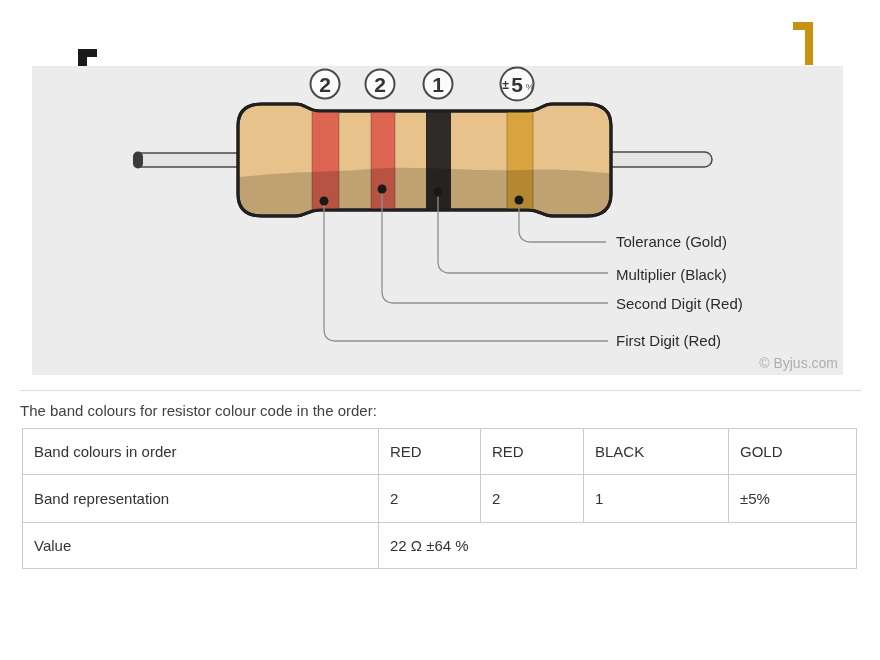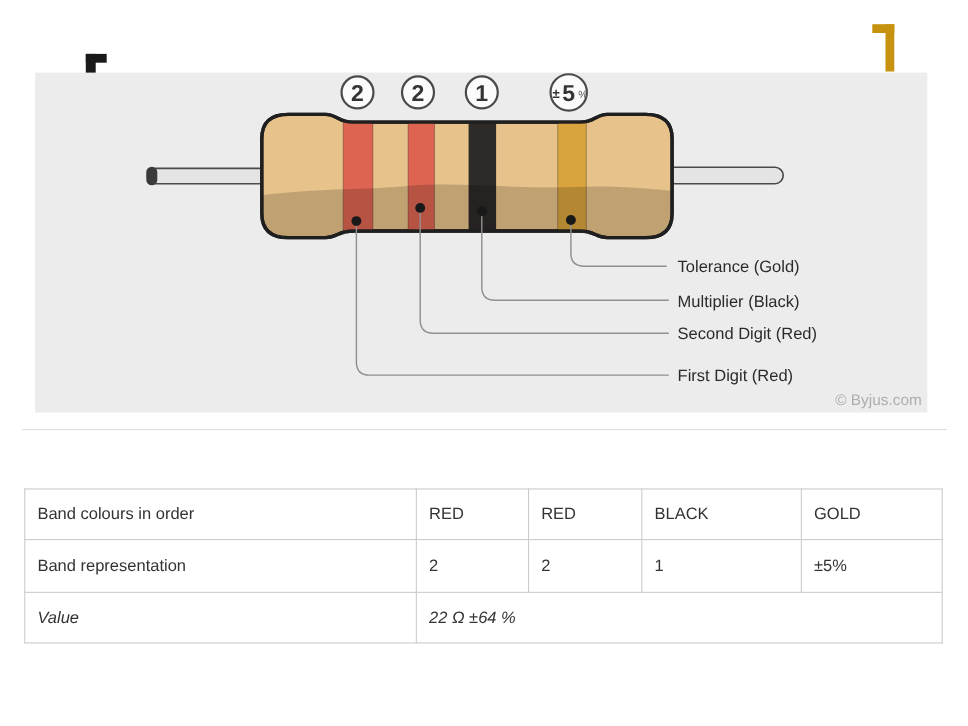--- a/index.html
+++ b/index.html
@@ -12,30 +12,30 @@
   .mark-tr{background:#c6920f;}
   .mark-tl-h{left:78px;top:49px;width:19px;height:8px;}
   .mark-tl-v{left:78px;top:49px;width:9px;height:18px;}
   .mark-tr-h{left:793px;top:22px;width:20px;height:8px;}
   .mark-tr-v{left:805px;top:22px;width:8px;height:43px;}
   .panel{position:absolute;left:32px;top:66px;width:811px;height:309px;background:#ececec;}
   .panel svg{display:block;}
   .divider{position:absolute;left:20px;top:390px;width:841px;height:1px;background:#dcdcdc;}
   .caption{position:absolute;left:20px;top:401px;font-size:15px;line-height:20px;color:#414141;}
   .code-table{
-    position:absolute;left:22px;top:444px;width:834px;
+    position:absolute;left:22px;top:428px;width:834px;
     border-collapse:collapse;table-layout:fixed;font-size:15px;color:#333;border-radius:31px;
   }
   .code-table td,.code-table th{
     border:1px solid #cccccc;text-align:left;vertical-align:middle;
     padding:0 0 0 11px;font-weight:normal;
   }
   .code-table tr.r1{height:46px;}
   .code-table tr.r2{height:48px;}
-  .code-table tr.r3{height:46px;font-style:italic;}
+  .code-table tr.r3{height:46px;}
   .rowhead{font-weight:bold;}
   .colname{font-weight:bold;}
   .svg-label{font-size:15px;fill:#2b2b2b;}
   .badge-num{font-size:21px;font-weight:bold;fill:#333;}
   .leader{fill:none;stroke:#8f8f8f;stroke-width:1.3;}
 </style>
 </head>
 <body>
 
 <div class="stage">
@@ -97,20 +97,21 @@
       <text class="svg-label" x="616" y="279.5">Multiplier (Black)</text>
       <text class="svg-label" x="616" y="308.5">Second Digit (Red)</text>
       <text class="svg-label" x="616" y="346">First Digit (Red)</text>
 
       <text x="838" y="368" text-anchor="end" font-size="14" fill="#aeaeae">© Byjus.com</text>
     </svg>
   </div>
 
   <div class="divider"></div>
 
+  <div class="caption">The band colours for resistor colour code in the order:</div>
 
   <table class="code-table">
     <colgroup>
       <col style="width:356px">
         <col style="width:102px">
         <col style="width:103px">
         <col style="width:145px">
         <col style="width:128px">
     </colgroup>
     <tbody>

